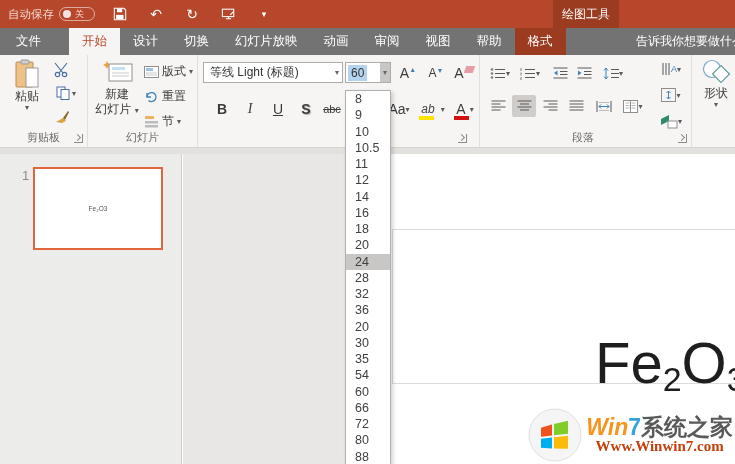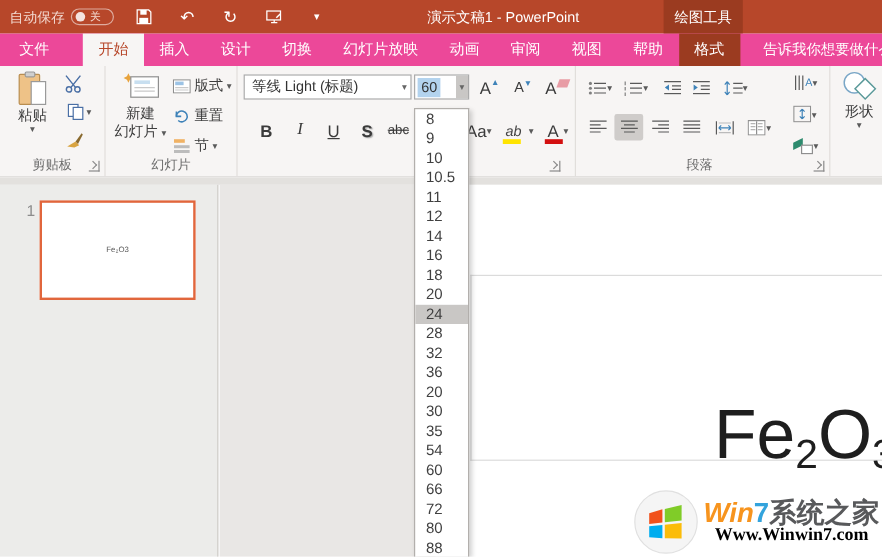--- a/index.html
+++ b/index.html
@@ -12,21 +12,21 @@
   .qat { position:absolute; left:8px; top:0; height:28px; display:flex; align-items:center; gap:14px; }
   .autosave { display:flex; align-items:center; gap:5px; font-size:11.5px; color:#f3d9d0; }
   .toggle-pill { width:36px; height:14px; border:1px solid rgba(255,255,255,.55); border-radius:8px; display:flex; align-items:center; padding:0 3px; gap:4px; }
   .toggle-dot { width:8px; height:8px; border-radius:50%; background:#fff; opacity:.85; }
   .toggle-state { font-size:9px; color:#f3d9d0; }
   .qat-btn { width:22px; height:22px; display:flex; align-items:center; justify-content:center; font-size:14px; color:#fff; }
   .win-title { position:absolute; left:356px; top:0; height:28px; display:flex; align-items:center; font-size:12px; color:#fff; }
   .ctx-tool { position:absolute; left:553px; top:0; width:66px; height:28px; background:#9B3B20; color:#fff; display:flex; align-items:center; justify-content:center; font-size:12px; }
 
   
-  .tabrow { position:absolute; left:0; top:28px; width:735px; height:27px; background:#ec4899; display:flex; align-items:stretch; }
+  .tabrow { position:absolute; left:0; top:28px; width:735px; height:27px; background:#737373; display:flex; align-items:stretch; }
   .tab { display:flex; align-items:center; padding:0 13px; color:#fff; font-size:12.5px; white-space:nowrap; }
   .tab.file { padding:0 16px; }
   .tab.active { background:#f7f5f4; color:#B7472A;margin-left:12px; }
   .tab.contextual { background:#9B3B20; }
   .ribbon-search { display:flex; align-items:center; gap:6px; color:#fff; font-size:12px; padding-left:10px; overflow:hidden; white-space:nowrap; flex:1; }
 
   
   .ribbon { position:absolute; left:0; top:55px; width:735px; height:93px; background:#f7f5f4; border-bottom:1px solid #d5d2cf; }
   .rgroup { position:absolute; top:0; height:92px; border-right:1px solid #e1dedb; }
   .glabel { position:absolute; bottom:2px; width:100%; text-align:center; font-size:11px; color:#6b6b6b; }
@@ -61,21 +61,21 @@
   .slide-title { position:absolute; left:232px; top:175px; font-size:58px; color:#1e1e1e; font-weight:400; letter-spacing:0; white-space:nowrap; font-family:"Liberation Sans","DejaVu Sans",sans-serif; }
   .slide-title sub { font-size:34px; vertical-align:-8px; line-height:0; }
 
   
   .watermark { position:absolute; right:2px; bottom:2px; display:flex; align-items:center; gap:4px; }
   .wm-text { display:flex; flex-direction:column; align-items:center; line-height:1.05; }
   .wm-brand { font-size:23px; font-weight:bold; text-shadow:1px 1px 1px rgba(255,255,255,.8); white-space:nowrap; }
   .wm-win { color:#F7941E; font-style:italic; }
   .wm-7 { color:#33A3DC; }
   .wm-suffix { color:#58595B; }
-  .wm-url { font-family:"Liberation Serif",serif; font-weight:bold; font-size:15px; color:#000000; }
+  .wm-url { font-family:"Liberation Serif",serif; font-weight:bold; font-size:15px; color:#c2410c; }
 
   
   .size-dropdown { position:absolute; left:345px; top:90px; width:46px; height:374px; background:#fff; border:1px solid #b2afac; border-bottom:none; box-shadow:2px 2px 4px rgba(0,0,0,.18); z-index:50; overflow:hidden; }
   .size-item { height:16.26px; display:flex; align-items:center; padding-left:9px; font-size:12.5px; color:#404040; }
   .size-item.selected { background:#c9c7c5; }
 </style>
 </head>
 <body>
 
 <div class="titlebar">
@@ -98,37 +98,33 @@
     <span class="qat-btn">↻</span>
     <span class="qat-btn">
       <svg width="15" height="14" viewBox="0 0 16 16">
           <rect x="1" y="2.5" width="13" height="8.5" fill="none" stroke="#fff" stroke-width="1.2"></rect>
           <path d="M5 13.5h6M8 11v2.5" stroke="#fff" stroke-width="1.2"></path>
           <path d="M10 9l4-4" stroke="#fff" stroke-width="1.4"></path>
         </svg>
     </span>
     <span class="qat-btn" style="font-size:9px;">▾</span>
   </div>
-  <div class="win-title">演示文稿1 - PowerPoint</div>
   <div class="ctx-tool">绘图工具</div>
 </div>
 
 <div class="tabrow">
 
     <div class="tab file">
       <span>文件</span>
     </div>
 
     <div class="tab active">
       <span>开始</span>
     </div>
 
-    <div class="tab">
-      <span>插入</span>
-    </div>
 
     <div class="tab">
       <span>设计</span>
     </div>
 
     <div class="tab">
       <span>切换</span>
     </div>
 
     <div class="tab">

